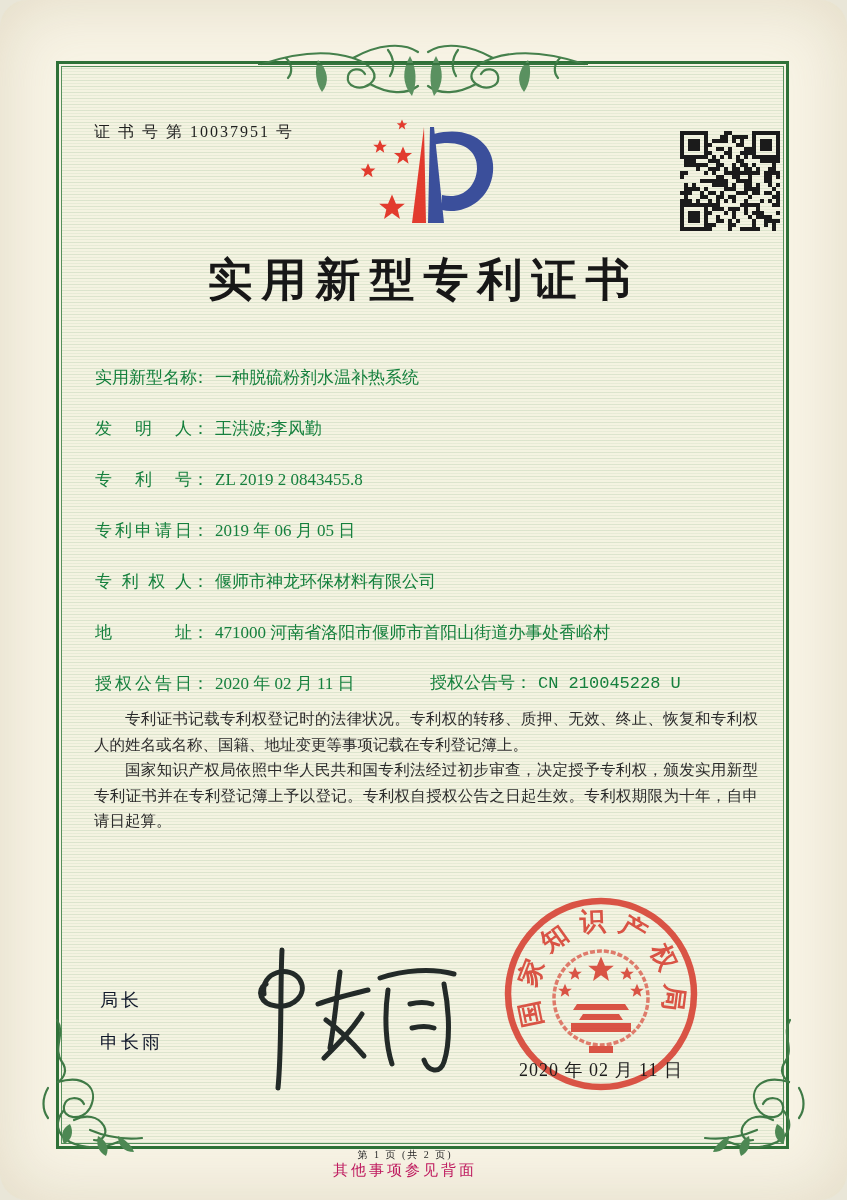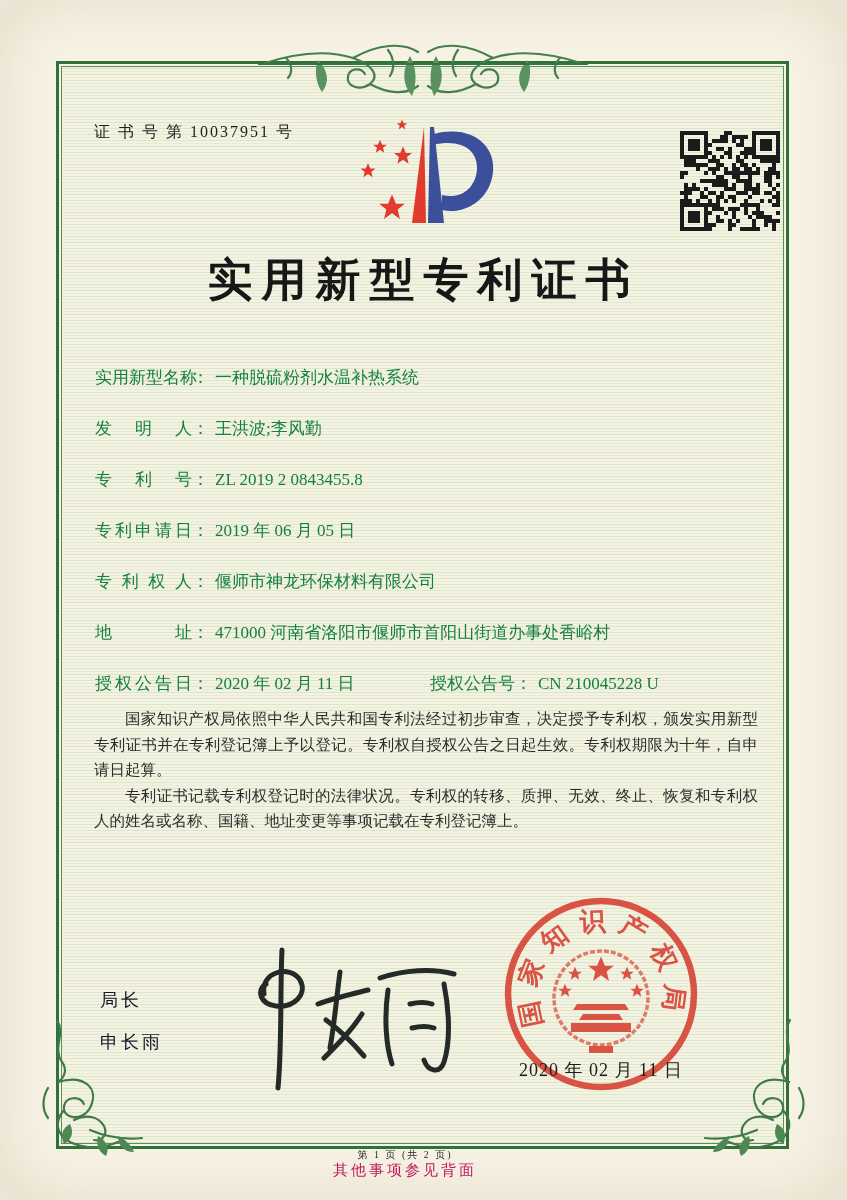--- a/index.html
+++ b/index.html
@@ -26,21 +26,21 @@
   .cert-no{position:absolute;left:94px;top:122px;font-size:16px;letter-spacing:2px;color:#1f1f1f;}
   .title{
     position:absolute;left:0;top:250px;width:847px;text-align:center;
     font-size:45px;font-weight:bold;letter-spacing:9px;color:#171717;font-family:Liberation Mono, monospace;
   }
   
   .fields{position:absolute;left:95px;top:366px;width:670px;font-size:17px;color:#15803d;}
   .field-row{position:relative;line-height:23px;margin-bottom:28px;white-space:nowrap;}
   .f-label{display:inline-block;width:97px;text-align:justify;text-align-last:justify;}
   .f-colon{display:inline-block;margin-right:6px;}
-  .pair2{position:absolute;left:335px;top:0;}
+  .pair2{position:absolute;left:335px;top:0;font-family:Liberation Mono, monospace;}
   
   .paras{position:absolute;left:94px;top:706px;width:664px;}
   .paras p{margin:0;text-indent:2em;text-align:justify;font-size:15.5px;line-height:25.5px;color:#2c2c2c;}
   
   .officer{position:absolute;left:100px;top:988px;font-size:18px;letter-spacing:3px;color:#0f172a;}
   .officer div{margin-bottom:18px;}
   .sig{position:absolute;left:222px;top:942px;}
   
   .seal-wrap{position:absolute;left:497px;top:894px;width:210px;height:205px;}
   .seal-date{position:absolute;left:501px;top:1058px;width:200px;text-align:center;font-size:18px;letter-spacing:1px;color:#1c1c1c;}
@@ -463,22 +463,22 @@
     </div>
     <div class="field-row">
       <span class="f-label">授权公告日</span><span class="f-colon">：</span><span class="f-value">2020 年 02 月 11 日</span>
       <span class="pair2">
         <span>授权公告号</span><span class="f-colon">：</span><span>CN 210045228 U</span>
       </span>
     </div>
   </div>
 
   <div class="paras">
+    <p>专利证书记载专利权登记时的法律状况。专利权的转移、质押、无效、终止、恢复和专利权人的姓名或名称、国籍、地址变更等事项记载在专利登记簿上。</p>
     <p>国家知识产权局依照中华人民共和国专利法经过初步审查，决定授予专利权，颁发实用新型专利证书并在专利登记簿上予以登记。专利权自授权公告之日起生效。专利权期限为十年，自申请日起算。</p>
-    <p>专利证书记载专利权登记时的法律状况。专利权的转移、质押、无效、终止、恢复和专利权人的姓名或名称、国籍、地址变更等事项记载在专利登记簿上。</p>
   </div>
 
   <div class="officer">
     <div>局长</div>
     <div>申长雨</div>
   </div>
 
   <svg class="sig" width="240" height="150" viewBox="0 0 240 150">
     <g fill="none" stroke="#232a28" stroke-width="5" stroke-linecap="round" stroke-linejoin="round">
       <path d="M42,52 C38,30 68,22 78,38 C86,52 72,66 54,64 C38,62 34,48 44,42"></path>

